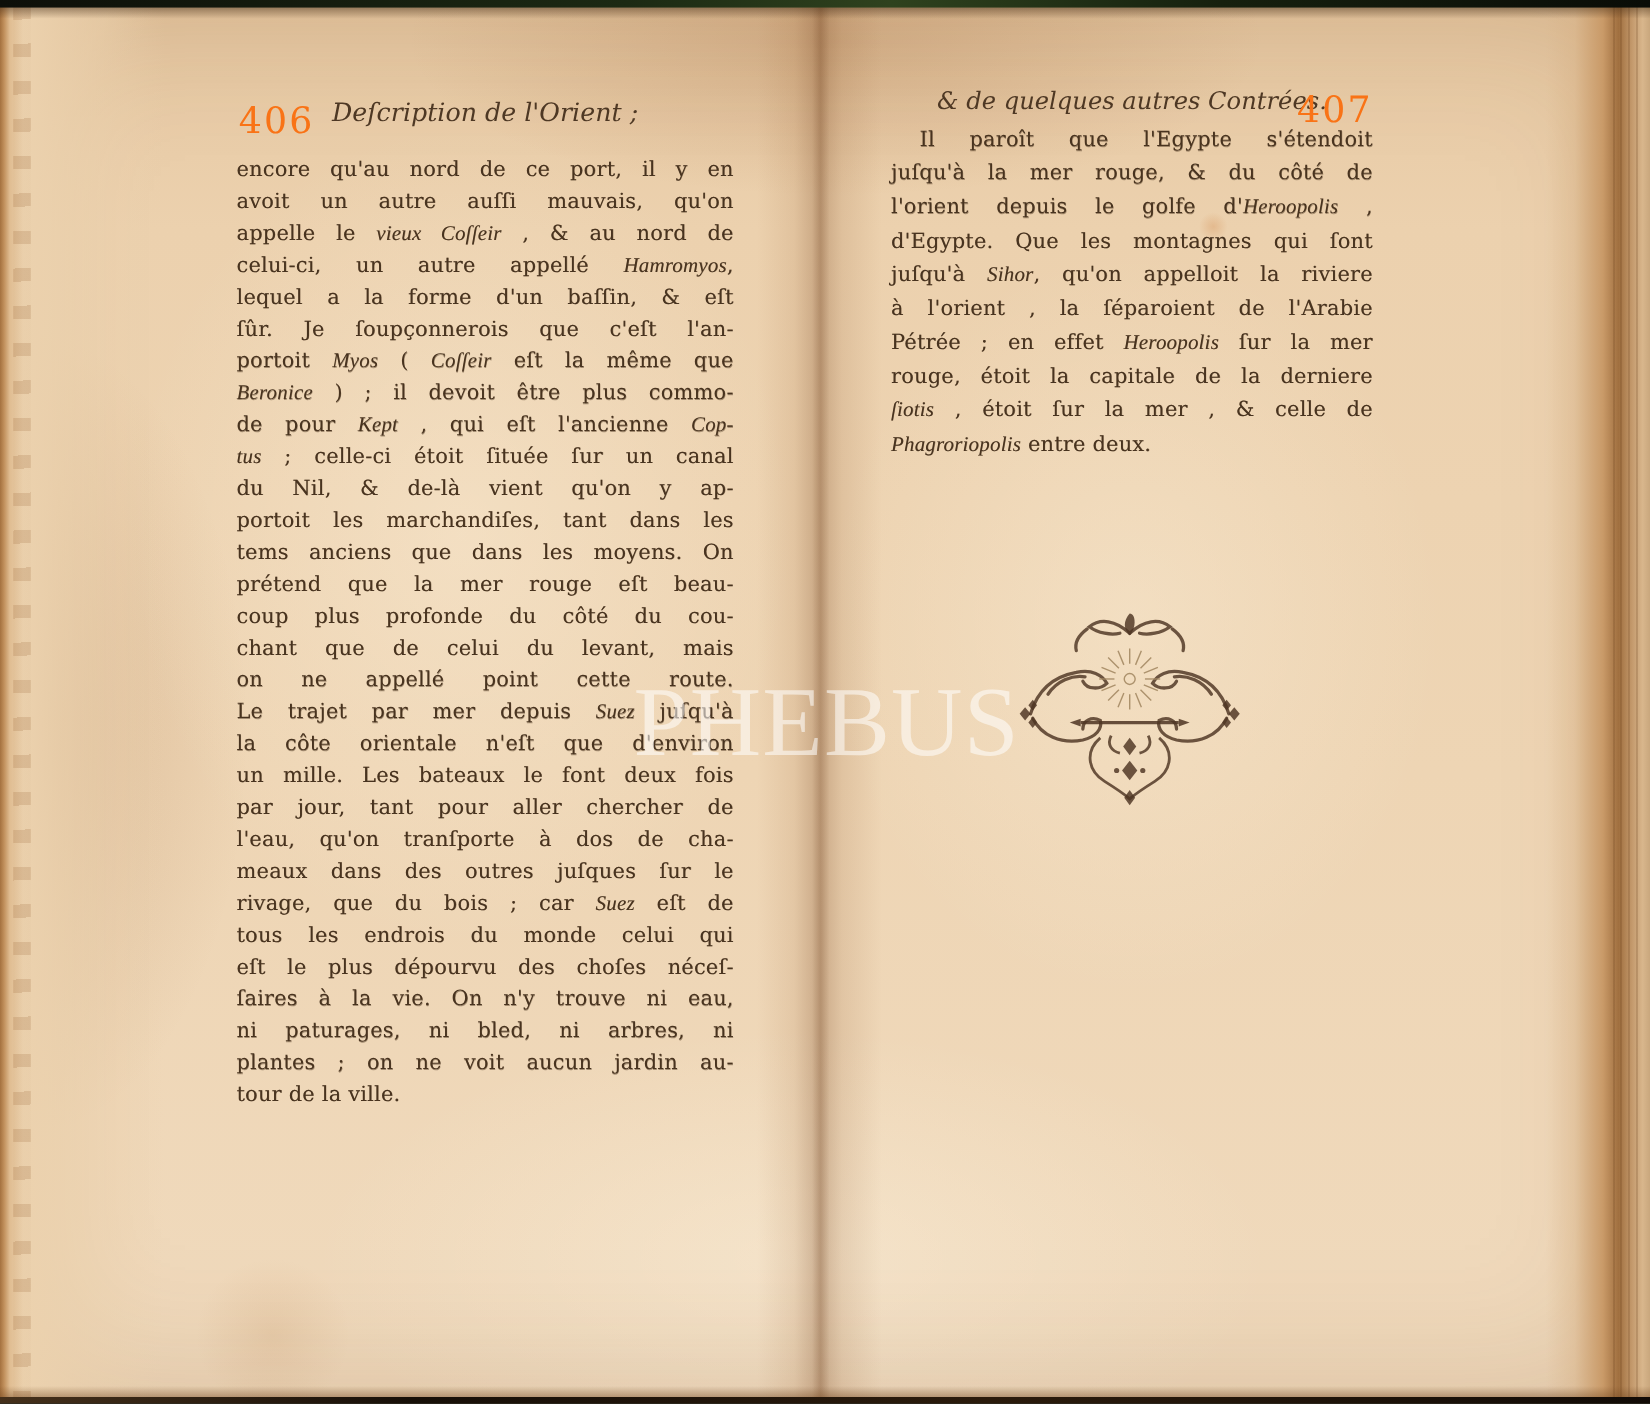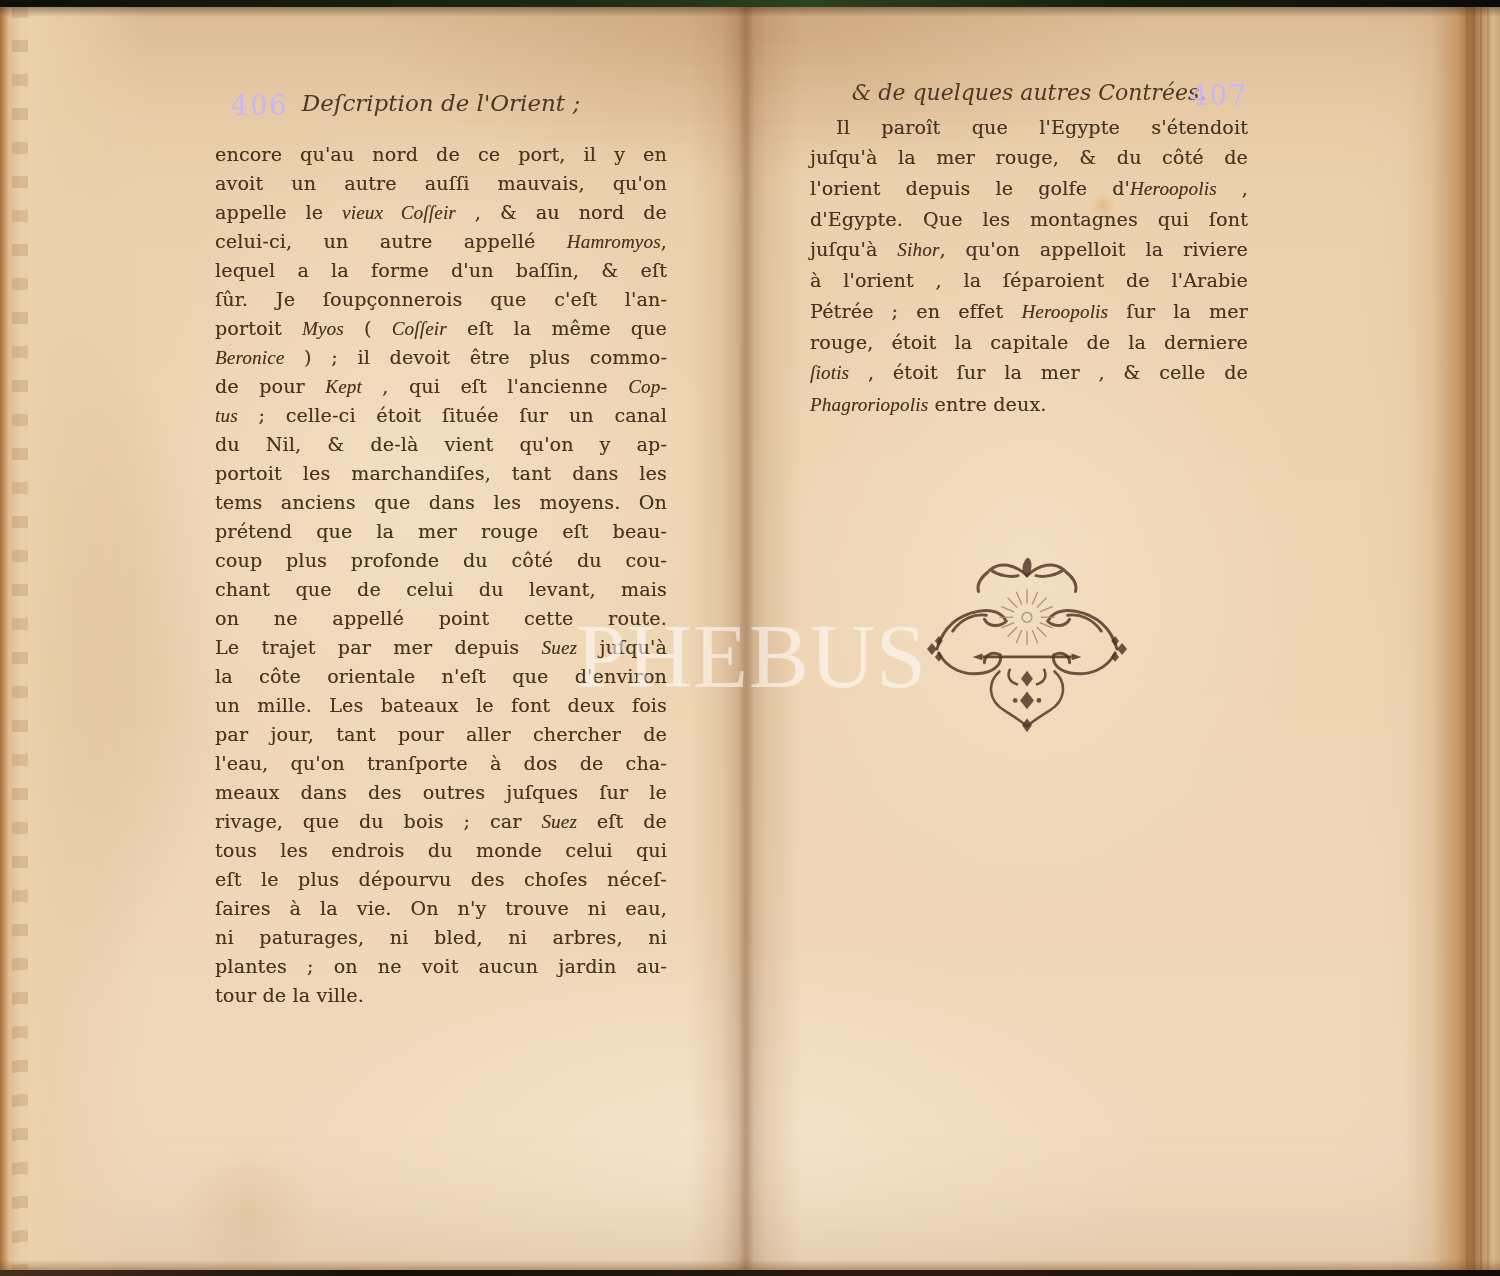--- a/index.html
+++ b/index.html
@@ -41,21 +41,21 @@
     background:linear-gradient(90deg,#45301b 0%,#170f08 25%,#2b1b0c 60%,#120b06 100%);}
   .bottom-strip-shadow{position:absolute;left:0;bottom:6px;width:1500px;height:10px;
     background:linear-gradient(0deg, rgba(110,66,28,.40), rgba(110,66,28,0));}
 
   
   .page{position:absolute;color:#48331f;}
   .page-left{left:215px;top:90px;width:452px;}
   .page-right{left:810px;top:80px;width:438px;}
   .pg-header{position:relative;height:32px;}
   .page-right .pg-header{height:28px;}
-  .pagenum{position:absolute;top:0;font-size:27px;letter-spacing:2px;color:#c4b5fd;margin-left:14px;}
+  .pagenum{position:absolute;top:0;font-size:33px;letter-spacing:2px;color:#f97316;}
   .page-left .pagenum{left:2px;}
   .page-right .pagenum{right:0;}
   .runtitle{display:block;text-align:center;font-style:italic;font-size:23px;color:#4e3824;}
   .page-right .runtitle{font-size:22px;}
   .body-text{font-size:19px;letter-spacing:.2px;
     text-shadow:.3px .3px .6px rgba(72,48,26,.45);}
   .page-left .body-text{margin-top:18px;line-height:29px;}
   .page-right .body-text{margin-top:4px;line-height:30.3px;}
   .line{text-align:justify;text-align-last:justify;white-space:normal;}
   .line.last{text-align-last:left;}

